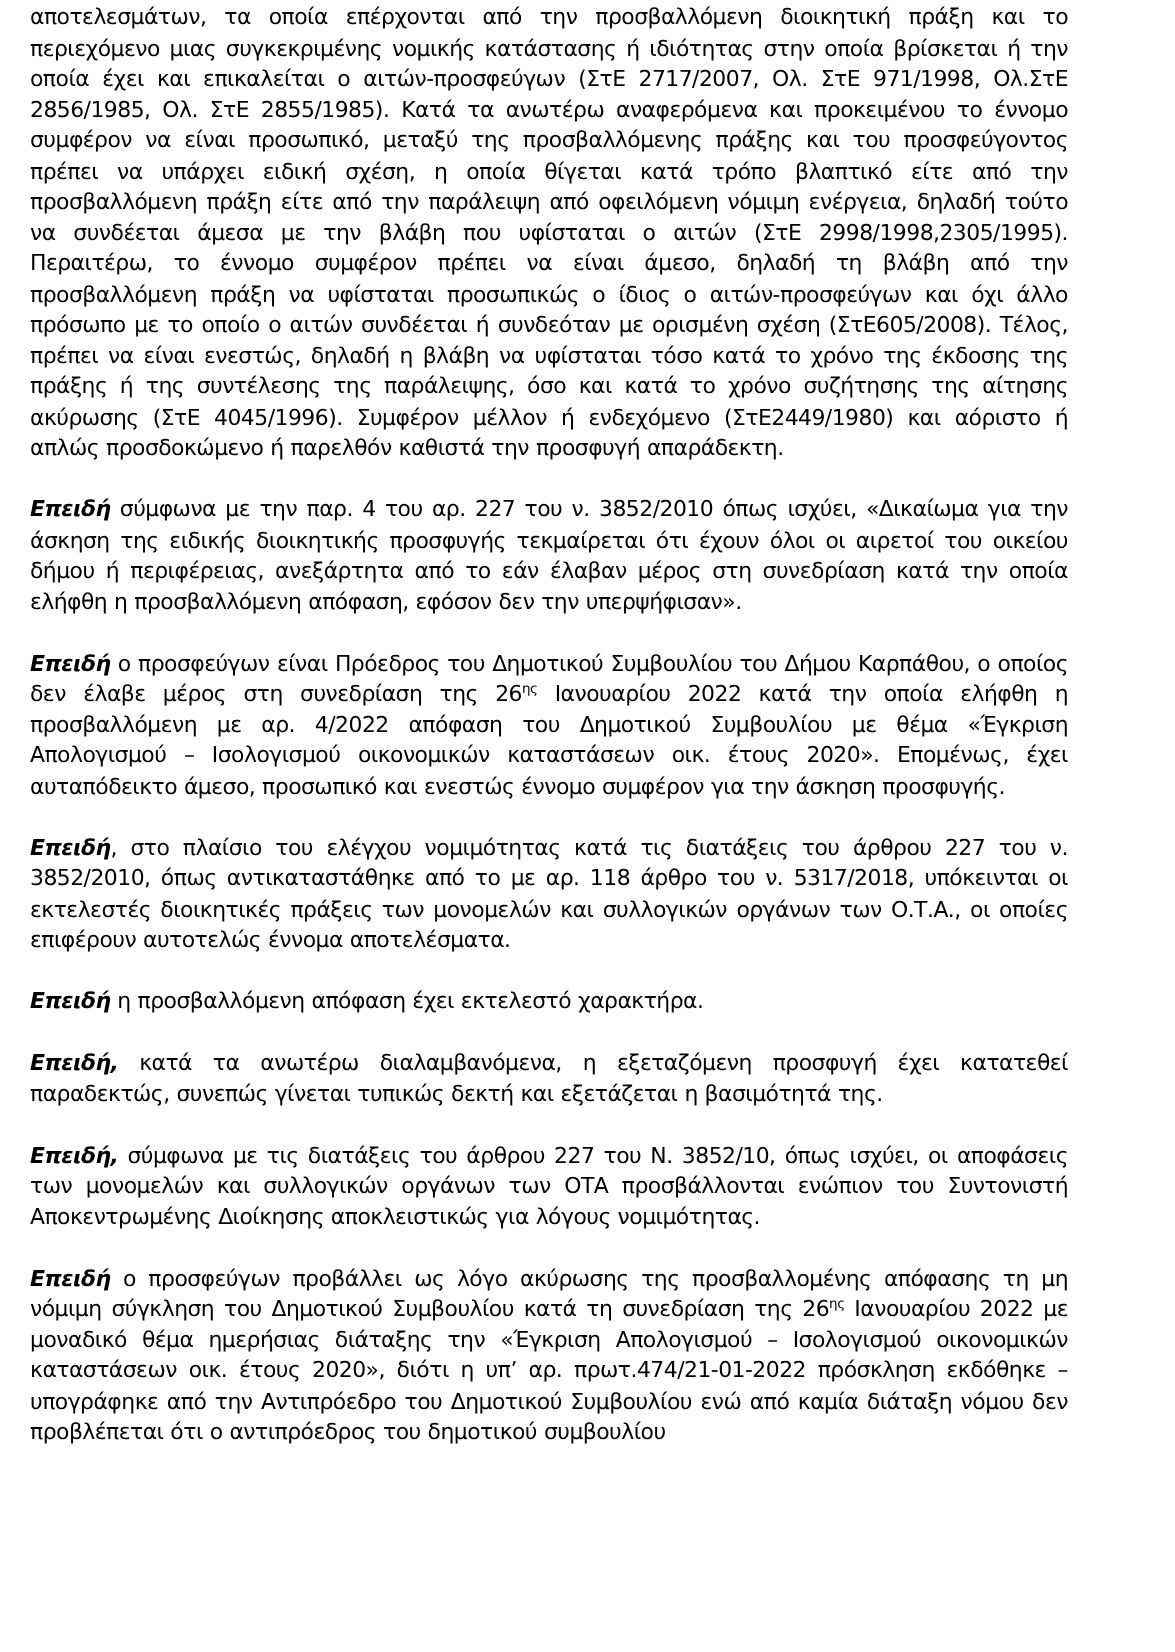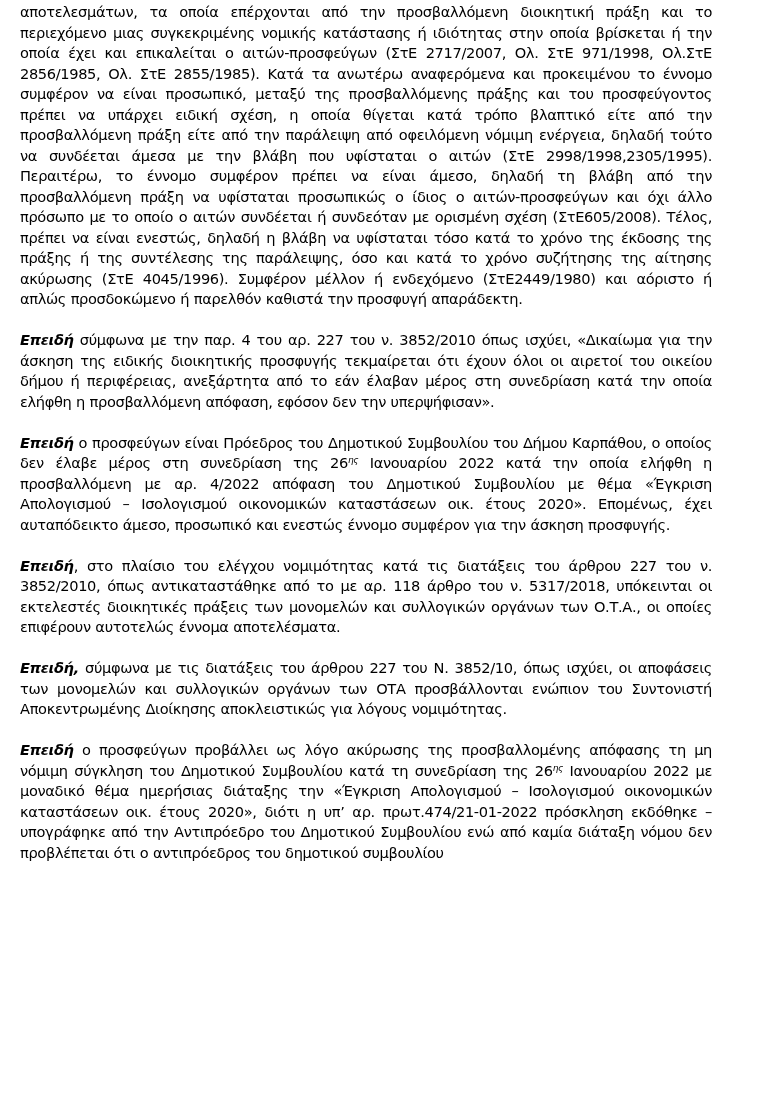--- a/index.html
+++ b/index.html
@@ -16,21 +16,21 @@
   }
   .para {
     font-size: 14.6px;
     line-height: 20.5px;
     text-align: justify;
     margin: 0 0 20.5px 0;
     letter-spacing: -0.35px;
     word-spacing: 0.3px;
   }
   .para .lead { font-weight: bold; font-style: italic; }
-  sup { font-size: 9px; line-height: 0; vertical-align: 5px; font-style: italic; }
+  sup { font-size: 9px; line-height: 0; vertical-align: 5px; }
 </style>
 </head>
 <body>
 
 <div class="page">
 
   <p class="para">
     <span>αποτελεσμάτων, τα οποία επέρχονται από την προσβαλλόμενη διοικητική πράξη και το περιεχόμενο μιας συγκεκριμένης νομικής κατάστασης ή ιδιότητας στην οποία βρίσκεται ή την οποία έχει και επικαλείται ο αιτών-προσφεύγων (ΣτΕ 2717/2007, Ολ. ΣτΕ 971/1998, Ολ.ΣτΕ 2856/1985, Ολ. ΣτΕ 2855/1985). Κατά τα ανωτέρω αναφερόμενα και προκειμένου το έννομο συμφέρον να είναι προσωπικό, μεταξύ της προσβαλλόμενης πράξης και του προσφεύγοντος πρέπει να υπάρχει ειδική σχέση, η οποία θίγεται κατά τρόπο βλαπτικό είτε από την προσβαλλόμενη πράξη είτε από την παράλειψη από οφειλόμενη νόμιμη ενέργεια, δηλαδή τούτο να συνδέεται άμεσα με την βλάβη που υφίσταται ο αιτών (ΣτΕ 2998/1998,2305/1995). Περαιτέρω, το έννομο συμφέρον πρέπει να είναι άμεσο, δηλαδή τη βλάβη από την προσβαλλόμενη πράξη να υφίσταται προσωπικώς ο ίδιος ο αιτών-προσφεύγων και όχι άλλο πρόσωπο με το οποίο ο αιτών συνδέεται ή συνδεόταν με ορισμένη σχέση (ΣτΕ605/2008). Τέλος, πρέπει να είναι ενεστώς, δηλαδή η βλάβη να υφίσταται τόσο κατά το χρόνο της έκδοσης της πράξης ή της συντέλεσης της παράλειψης, όσο και κατά το χρόνο συζήτησης της αίτησης ακύρωσης (ΣτΕ 4045/1996). Συμφέρον μέλλον ή ενδεχόμενο (ΣτΕ2449/1980) και αόριστο ή απλώς προσδοκώμενο ή παρελθόν καθιστά την προσφυγή απαράδεκτη.</span>
   </p>
 
@@ -39,21 +39,27 @@
   </p>
 
   <p class="para">
     <span class="lead">Επειδή</span><span> ο προσφεύγων είναι Πρόεδρος του Δημοτικού Συμβουλίου του Δήμου Καρπάθου, ο οποίος δεν έλαβε μέρος στη συνεδρίαση της 26</span><sup>ης</sup><span> Ιανουαρίου 2022 κατά την οποία ελήφθη η προσβαλλόμενη με αρ. 4/2022 απόφαση του Δημοτικού Συμβουλίου με θέμα «Έγκριση Απολογισμού – Ισολογισμού οικονομικών καταστάσεων οικ. έτους 2020». Επομένως, έχει αυταπόδεικτο άμεσο, προσωπικό και ενεστώς έννομο συμφέρον για την άσκηση προσφυγής.</span>
   </p>
 
   <p class="para">
     <span class="lead">Επειδή</span><span>, στο πλαίσιο του ελέγχου νομιμότητας κατά τις διατάξεις του άρθρου 227 του ν. 3852/2010, όπως αντικαταστάθηκε από το με αρ. 118 άρθρο του ν. 5317/2018, υπόκεινται οι εκτελεστές διοικητικές πράξεις των μονομελών και συλλογικών οργάνων των Ο.Τ.Α., οι οποίες επιφέρουν αυτοτελώς έννομα αποτελέσματα.</span>
   </p>
 
+  <p class="para">
+    <span class="lead">Επειδή</span><span> η προσβαλλόμενη απόφαση έχει εκτελεστό χαρακτήρα.</span>
+  </p>
 
+  <p class="para">
+    <span class="lead">Επειδή,</span><span> κατά τα ανωτέρω διαλαμβανόμενα, η εξεταζόμενη προσφυγή έχει κατατεθεί παραδεκτώς, συνεπώς γίνεται τυπικώς δεκτή και εξετάζεται η βασιμότητά της.</span>
+  </p>
 
   <p class="para">
     <span class="lead">Επειδή,</span><span> σύμφωνα με τις διατάξεις του άρθρου 227 του Ν. 3852/10, όπως ισχύει, οι αποφάσεις των μονομελών και συλλογικών οργάνων των ΟΤΑ προσβάλλονται ενώπιον του Συντονιστή Αποκεντρωμένης Διοίκησης αποκλειστικώς για λόγους νομιμότητας.</span>
   </p>
 
 
   <p class="para">
     <span class="lead">Επειδή</span><span> ο προσφεύγων προβάλλει ως λόγο ακύρωσης της προσβαλλομένης απόφασης τη μη νόμιμη σύγκληση του Δημοτικού Συμβουλίου κατά τη συνεδρίαση της 26</span><sup>ης</sup><span> Ιανουαρίου 2022 με μοναδικό θέμα ημερήσιας διάταξης την «Έγκριση Απολογισμού – Ισολογισμού οικονομικών καταστάσεων οικ. έτους 2020», διότι η υπ’ αρ. πρωτ.474/21-01-2022 πρόσκληση εκδόθηκε – υπογράφηκε από την Αντιπρόεδρο του Δημοτικού Συμβουλίου ενώ από καμία διάταξη νόμου δεν προβλέπεται ότι ο αντιπρόεδρος του δημοτικού συμβουλίου</span>
   </p>
 

